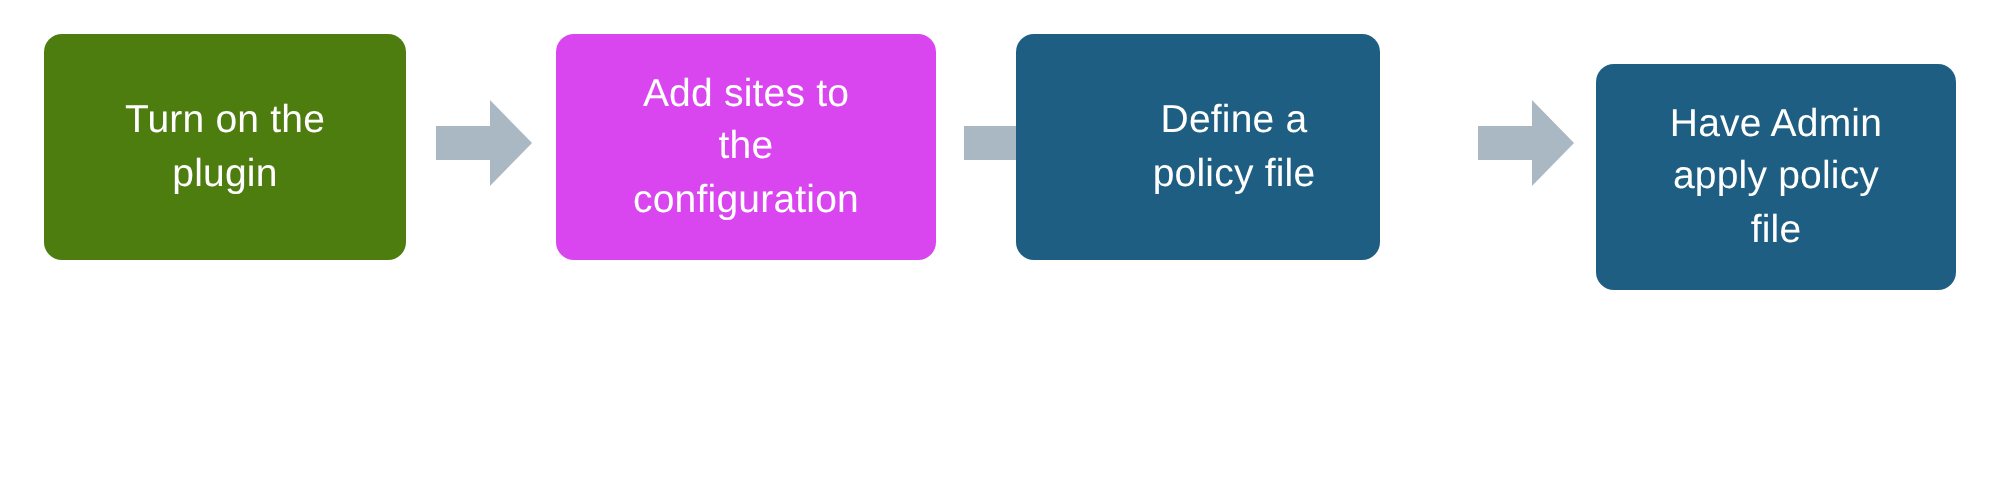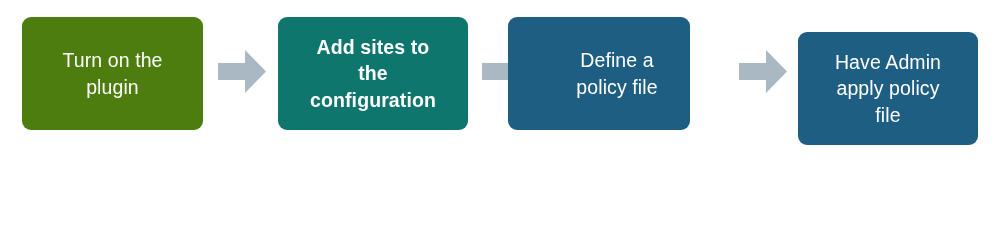--- a/index.html
+++ b/index.html
@@ -67,21 +67,21 @@
     <span class="process-label" style="color: rgb(255, 255, 255);">Turn on the
 plugin</span>
   </div>
 
   <div class="flow-arrow" id="arrow-1">
     <svg viewBox="0 0 48 43" xmlns="http://www.w3.org/2000/svg" aria-hidden="true">
       <polygon class="arrow-shape" points="0,13 27,13 27,0 48,21.5 27,43 27,30 0,30" fill="#aab8c4"></polygon>
     </svg>
   </div>
 
-  <div class="process-box" id="box-2" style="background: #0f766e; font-weight: bold;">
+  <div class="process-box" id="box-2" style="background: #d946ef;">
     <span class="process-label" style="color: rgb(255, 255, 255);">Add sites to
 the
 configuration</span>
   </div>
 
   <div class="flow-arrow" id="arrow-2">
     <svg viewBox="0 0 48 43" xmlns="http://www.w3.org/2000/svg" aria-hidden="true">
       <polygon class="arrow-shape" points="0,13 27,13 27,0 48,21.5 27,43 27,30 0,30" fill="#aab8c4"></polygon>
     </svg>
   </div>

